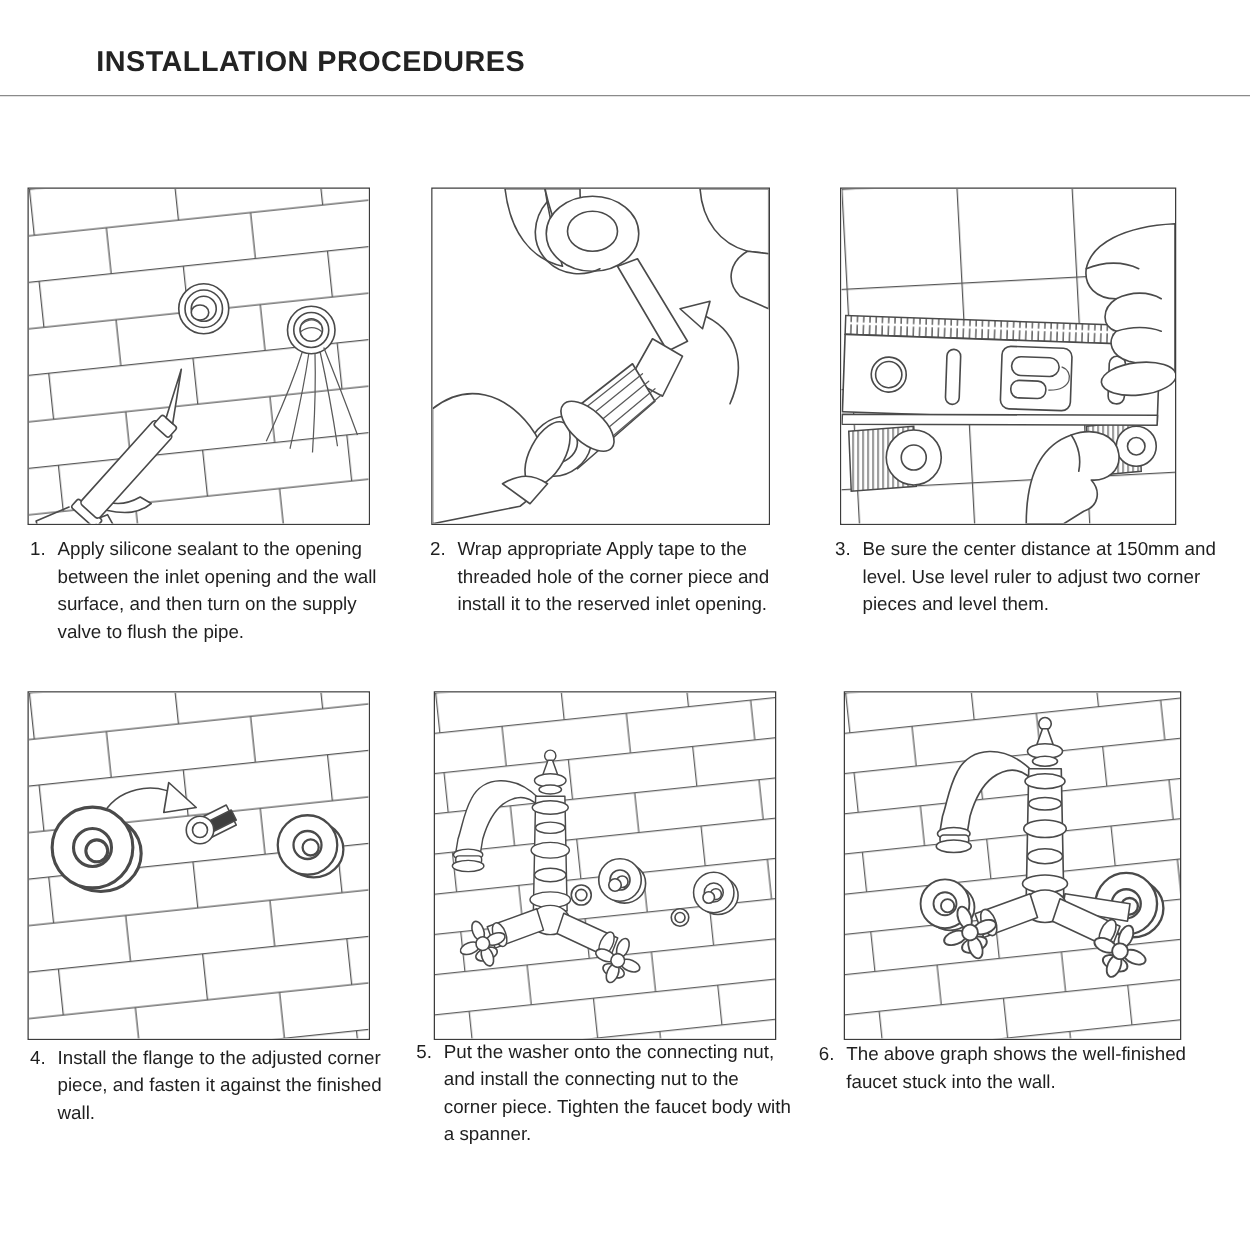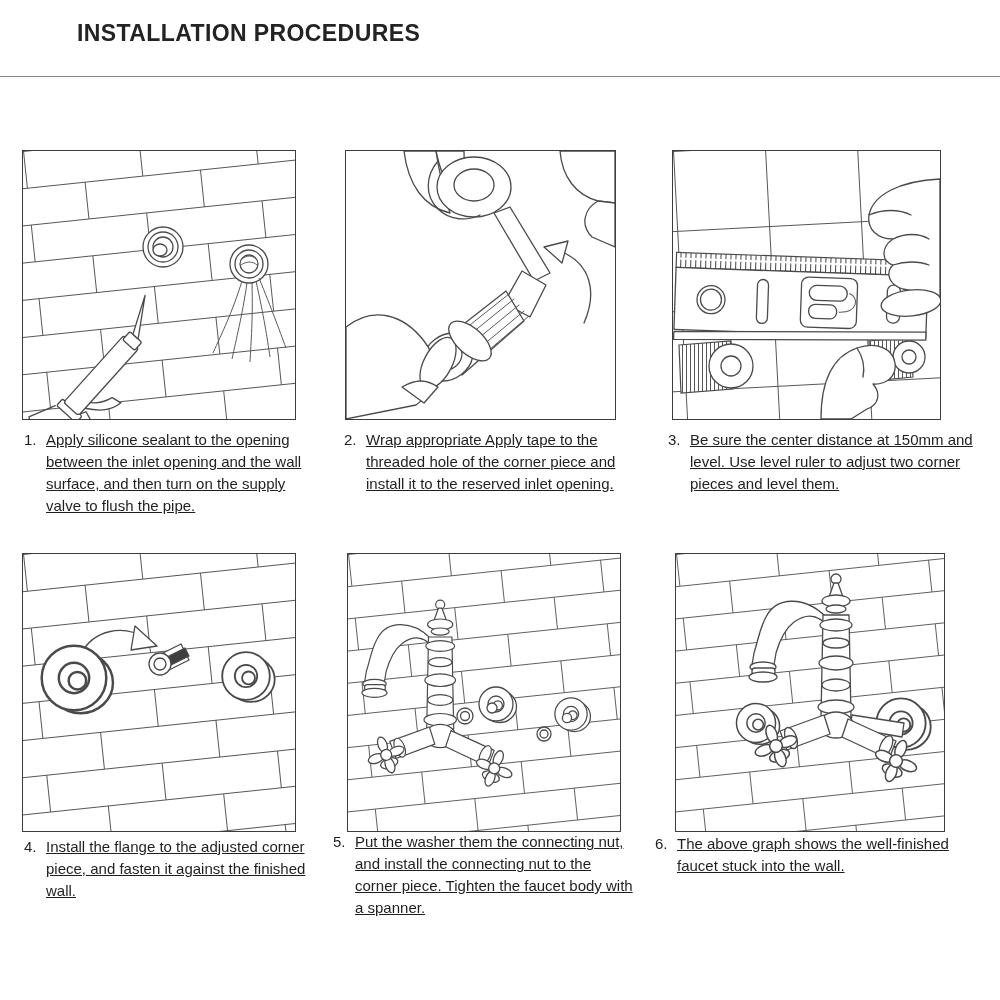--- a/index.html
+++ b/index.html
@@ -1,30 +1,30 @@
 <!DOCTYPE html>
 <html><head>
 <meta charset="utf-8">
 <style>
   html,body{margin:0;padding:0;background:#ffffff;}
   body{width:1000px;height:1000px;position:relative;font-family:"Liberation Sans","DejaVu Sans",sans-serif;color:#1c1c1c;}
   .page{position:absolute;inset:0;background:#fff;}
-  .title{position:absolute;left:77px;top:20px;font-size:23px;font-weight:bold;letter-spacing:.4px;color:#232323;white-space:nowrap;}
+  .title{position:absolute;left:77px;top:36px;font-size:23px;font-weight:bold;letter-spacing:.4px;color:#232323;white-space:nowrap;}
   .rule{position:absolute;left:0;top:76px;width:1000px;height:1px;background:#8a8a8a;}
   .panel{position:absolute;border:1.4px solid #3c3c3c;background:#fff;overflow:hidden;}
   .panel svg{display:block;width:100%;height:100%;}
   .p1{left:22px;top:150px;width:272px;height:268px;}
   .p2{left:345px;top:150px;width:269px;height:268px;}
   .p3{left:672px;top:150px;width:267px;height:268px;}
   .p4{left:22px;top:553px;width:272px;height:277px;}
   .p5{left:347px;top:553px;width:272px;height:277px;}
   .p6{left:675px;top:553px;width:268px;height:277px;}
   .caption{position:absolute;display:flex;font-size:15px;line-height:22px;color:#1f1f1f;}
   .caption .num{flex:0 0 22px;}
-  .caption .txt{flex:1;text-decoration:underline;}
+  .caption .txt{flex:1;}
   .c1{left:24px;top:429px;width:300px;}
   .c2{left:344px;top:429px;width:300px;}
   .c3{left:668px;top:429px;width:312px;}
   .c4{left:24px;top:836px;width:300px;}
   .c5{left:333px;top:831px;width:300px;}
   .c6{left:655px;top:833px;width:335px;}
   .art{stroke:#4a4a4a;stroke-width:1.3;fill:#fff;stroke-linejoin:round;stroke-linecap:round;}
   .thin{stroke:#5a5a5a;stroke-width:1;fill:none;}
 </style>
 </head>
@@ -287,20 +287,20 @@
   <div class="caption c3">
     <span class="num">3.</span>
     <span class="txt">Be sure the center distance at 150mm and level. Use level ruler to adjust two corner pieces and level them.</span>
   </div>
   <div class="caption c4">
     <span class="num">4.</span>
     <span class="txt">Install the flange to the adjusted corner piece, and fasten it against the finished wall.</span>
   </div>
   <div class="caption c5">
     <span class="num">5.</span>
-    <span class="txt">Put the washer them the connecting nut, and install the connecting nut to the corner piece. Tighten the faucet body with a spanner.</span>
+    <span class="txt">Put the washer onto the connecting nut, and install the connecting nut to the corner piece. Tighten the faucet body with a spanner.</span>
   </div>
   <div class="caption c6">
     <span class="num">6.</span>
     <span class="txt">The above graph shows the well-finished faucet stuck into the wall.</span>
   </div>
 
 </div>
 
 </body></html>

